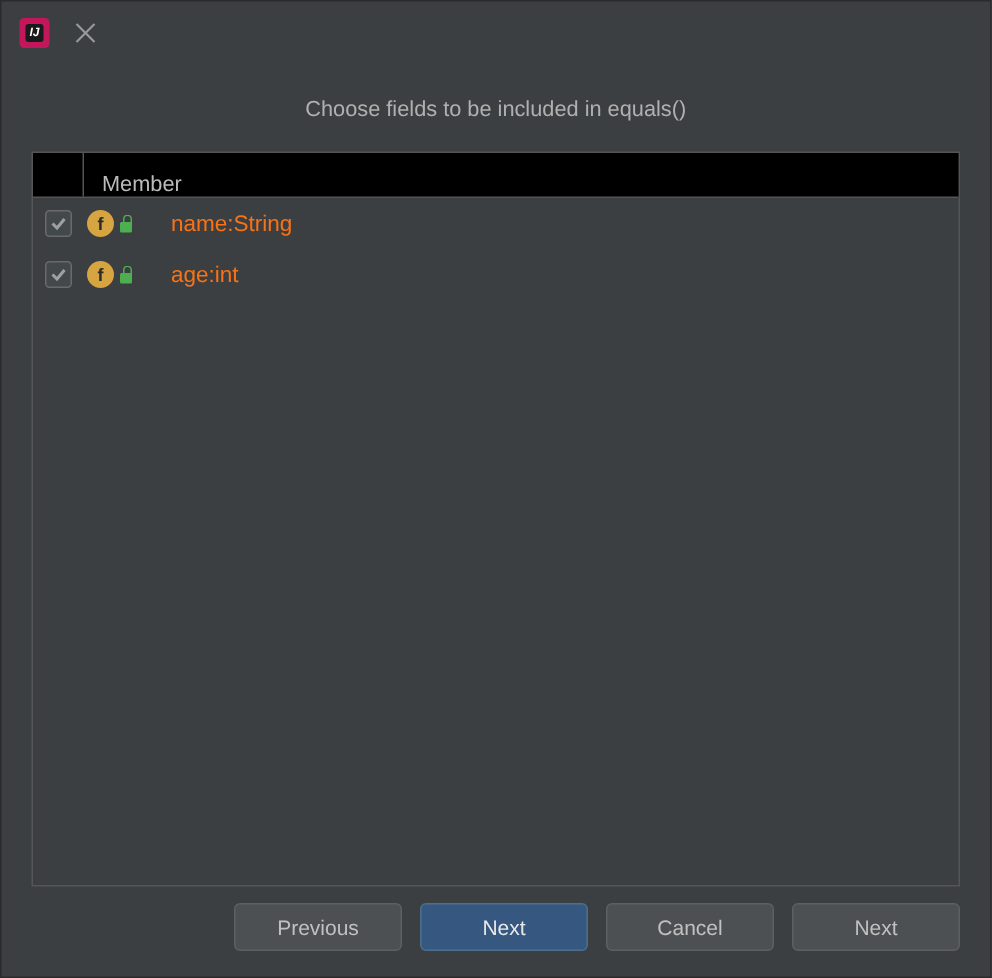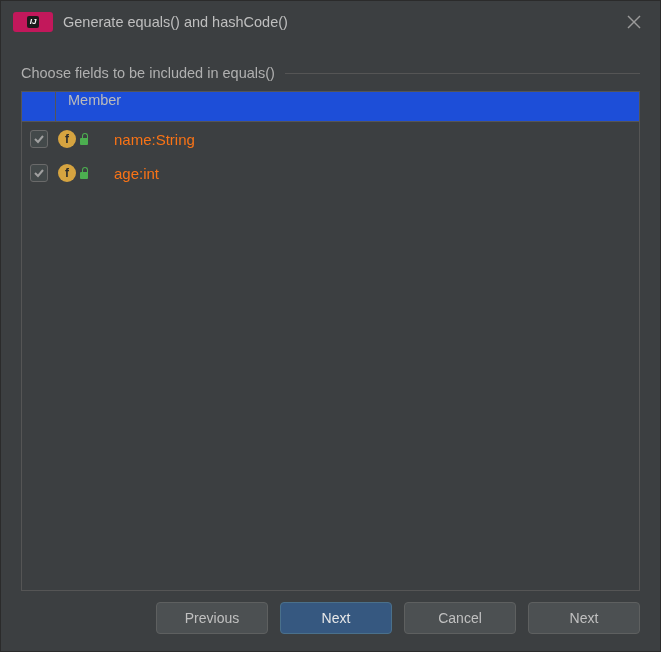--- a/index.html
+++ b/index.html
@@ -19,21 +19,21 @@
     flex-direction: column;
   }
   .titlebar {
     height: 42px;
     display: flex;
     align-items: center;
     padding: 0 12px;
     gap: 10px;
   }
   .app-icon {
-    width: 40px; height: 20px;
+    width: 20px; height: 20px;
     background: #c2185b;
     border-radius: 3px;
     position: relative;
     display:flex; align-items:center; justify-content:center;font-style:italic;
   }
   .app-icon-inner {
     width: 12px; height: 12px;
     background: #1a1a1a;
     border-radius: 2px;
     color: #fff; font-size: 8px; line-height:12px; text-align:center; font-weight:bold;
@@ -48,35 +48,35 @@
   .content {
     flex: 1;
     padding: 8px 20px 0 20px;
     display:flex; flex-direction:column;
   }
   .group-label {
     position: relative;
     margin: 14px 0 10px 0;
     color: #b0b0b0;
     font-size: 14.5px;
-    display:flex; align-items:center; gap:10px;
+    display:flex; align-items:center; gap:10px;flex-direction:column;
   }
   .group-label .line { flex:1; height:1px; background:#555; }
   .table {
     border: 1px solid #555;
     flex: 1;
     min-height: 0;
     background: #3c3f41;
     display:flex; flex-direction:column;
     margin-bottom: 8px;
   }
   .table-header {
-    background: #1d4ed8;
+    background: #000000;
     height: 30px;
-    display:flex; align-items:flex-start;
+    display:flex; align-items:flex-end;
     border-bottom: 1px solid #555;
   }
   .col-check-h { width: 34px; border-right: 1px solid #555; height:100%; }
   .col-member-h { padding-left: 12px; color:#bbbbbb; font-size:14.5px; }
   .table-body { flex:1; overflow:auto; }
   .row {
     height: 34px;
     display:flex; align-items:center;
     gap: 6px;
     padding: 0 6px;
@@ -149,21 +149,20 @@
 </style>
 </head>
 <body>
 
 <div class="dialog">
 
   <div class="titlebar">
     <div class="app-icon">
       <div class="app-icon-inner">IJ</div>
     </div>
-    <div class="titlebar-title">Generate equals() and hashCode()</div>
     <div class="close-x">
       <svg viewBox="0 0 14 14">
         <line x1="1" y1="1" x2="13" y2="13" stroke="#9a9a9a" stroke-width="1.4"></line>
         <line x1="13" y1="1" x2="1" y2="13" stroke="#9a9a9a" stroke-width="1.4"></line>
       </svg>
     </div>
   </div>
 
   <div class="content">
 

